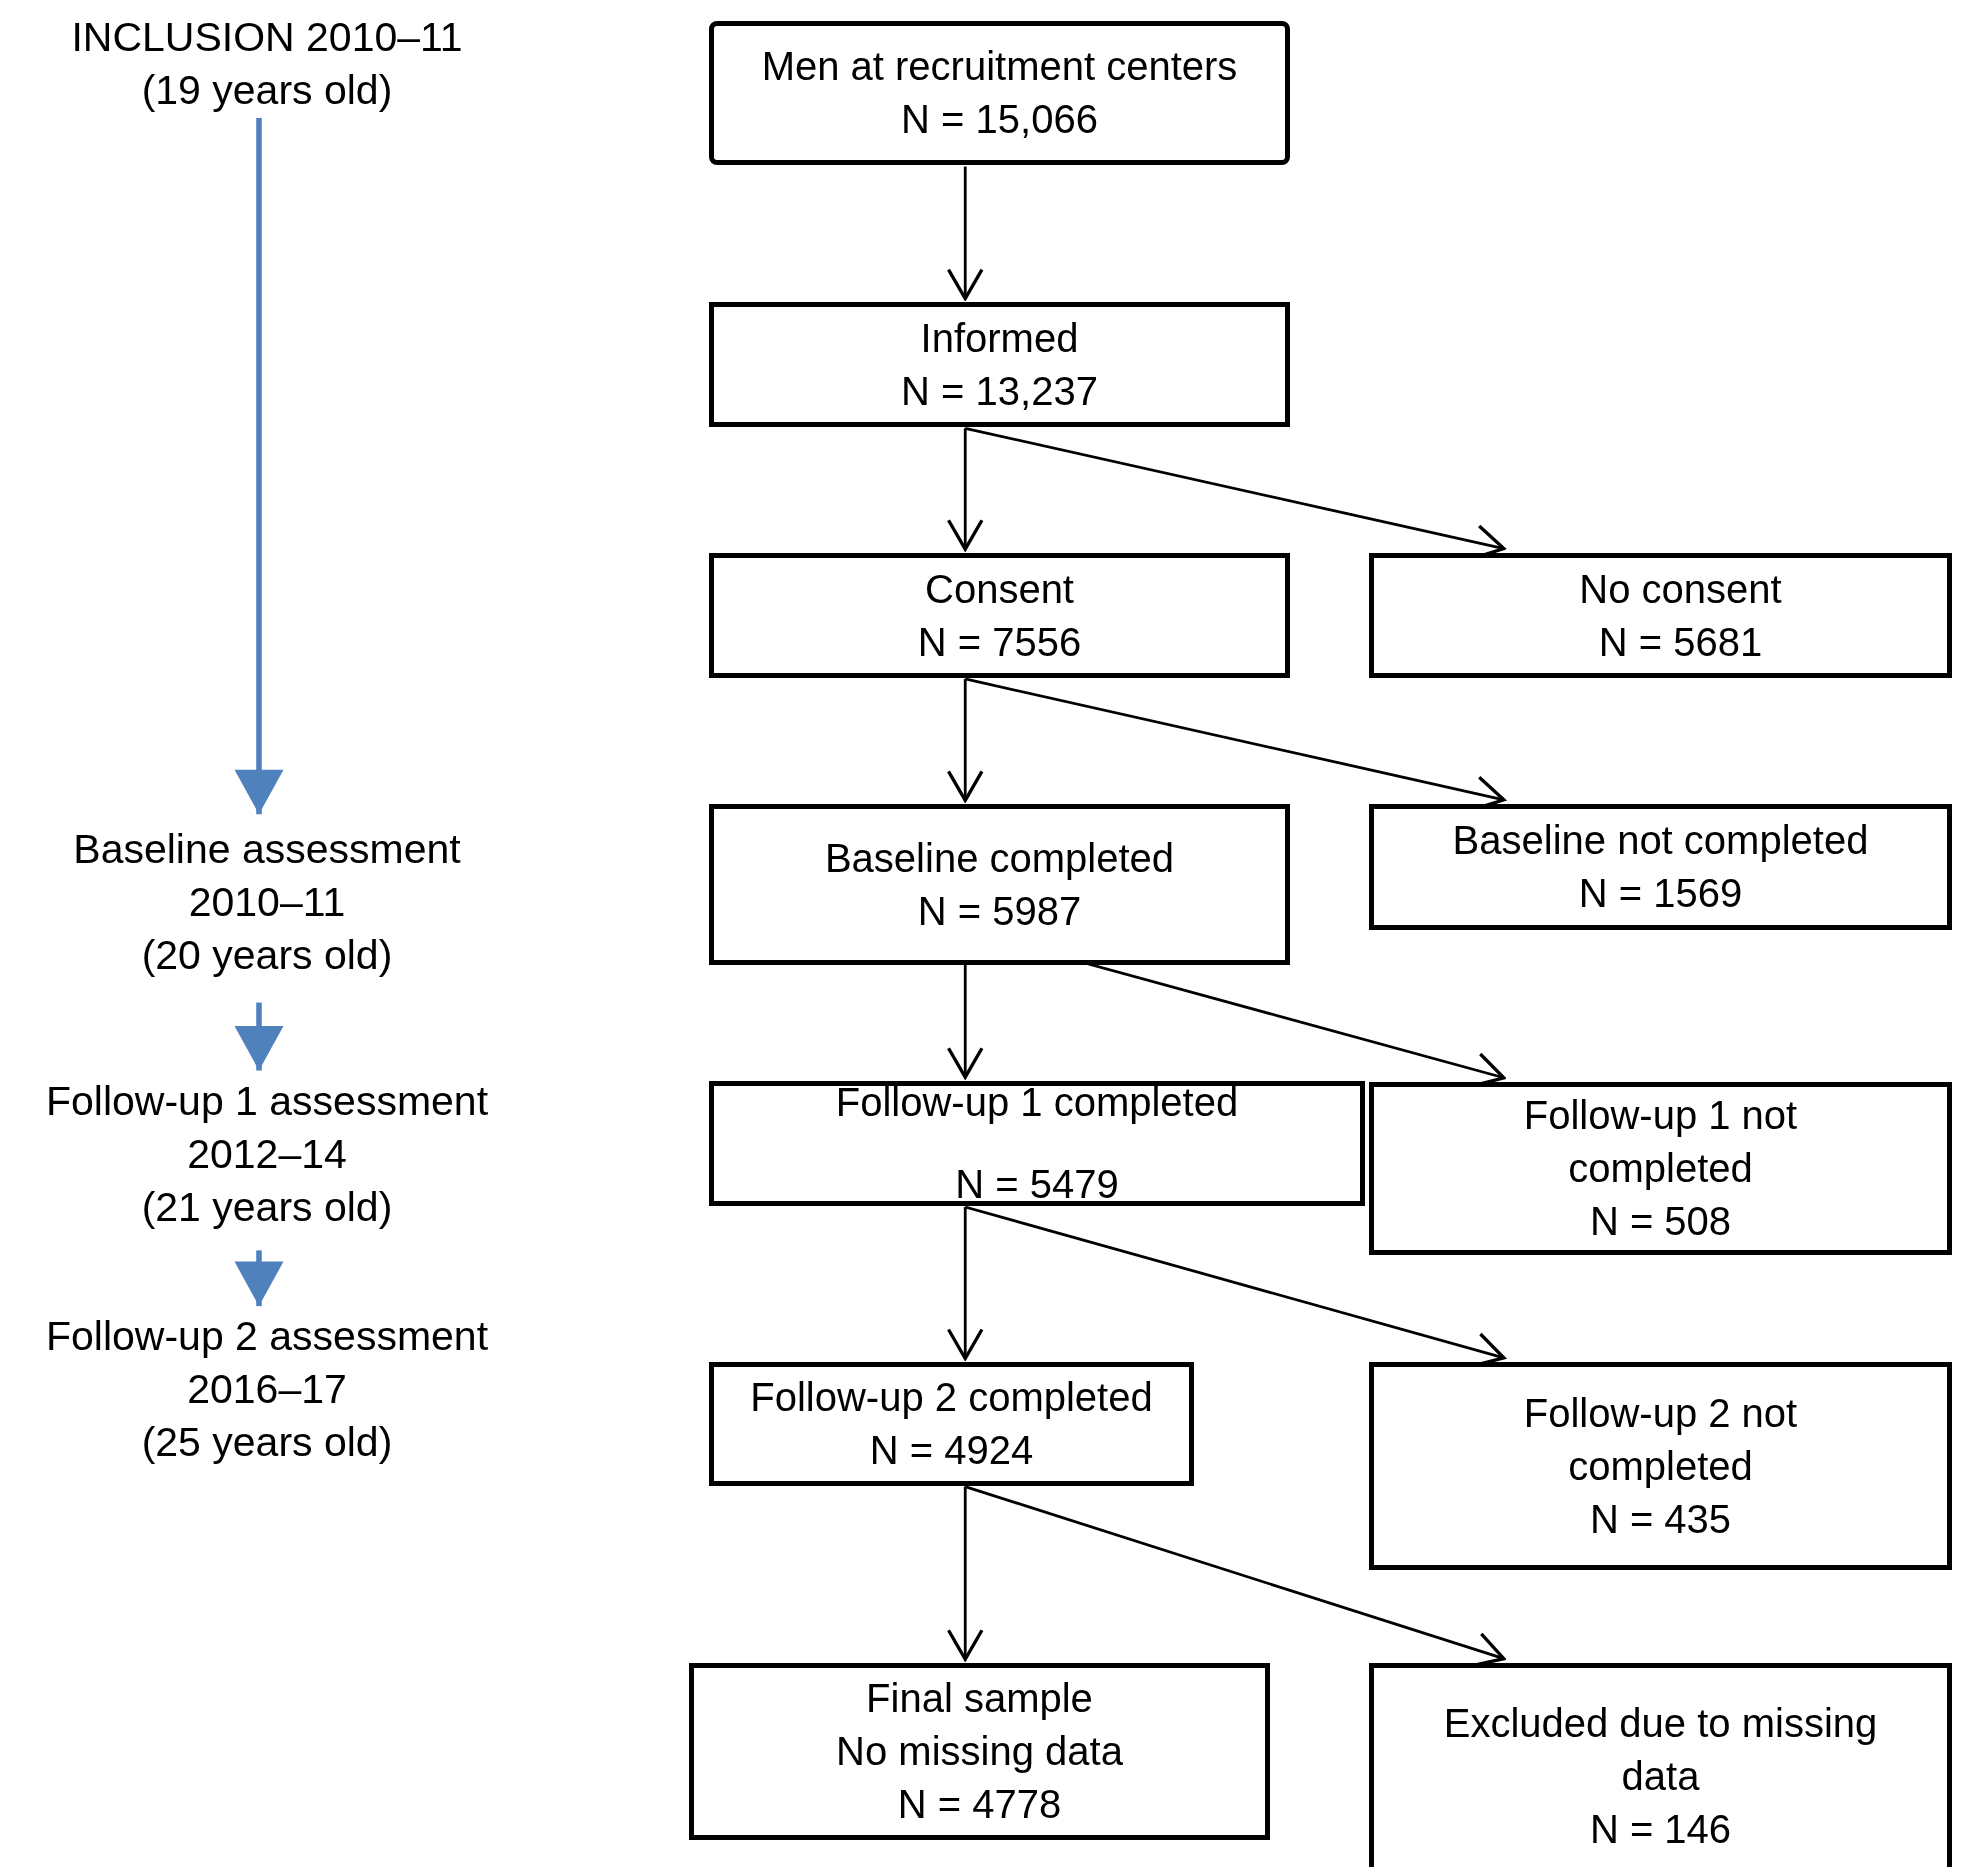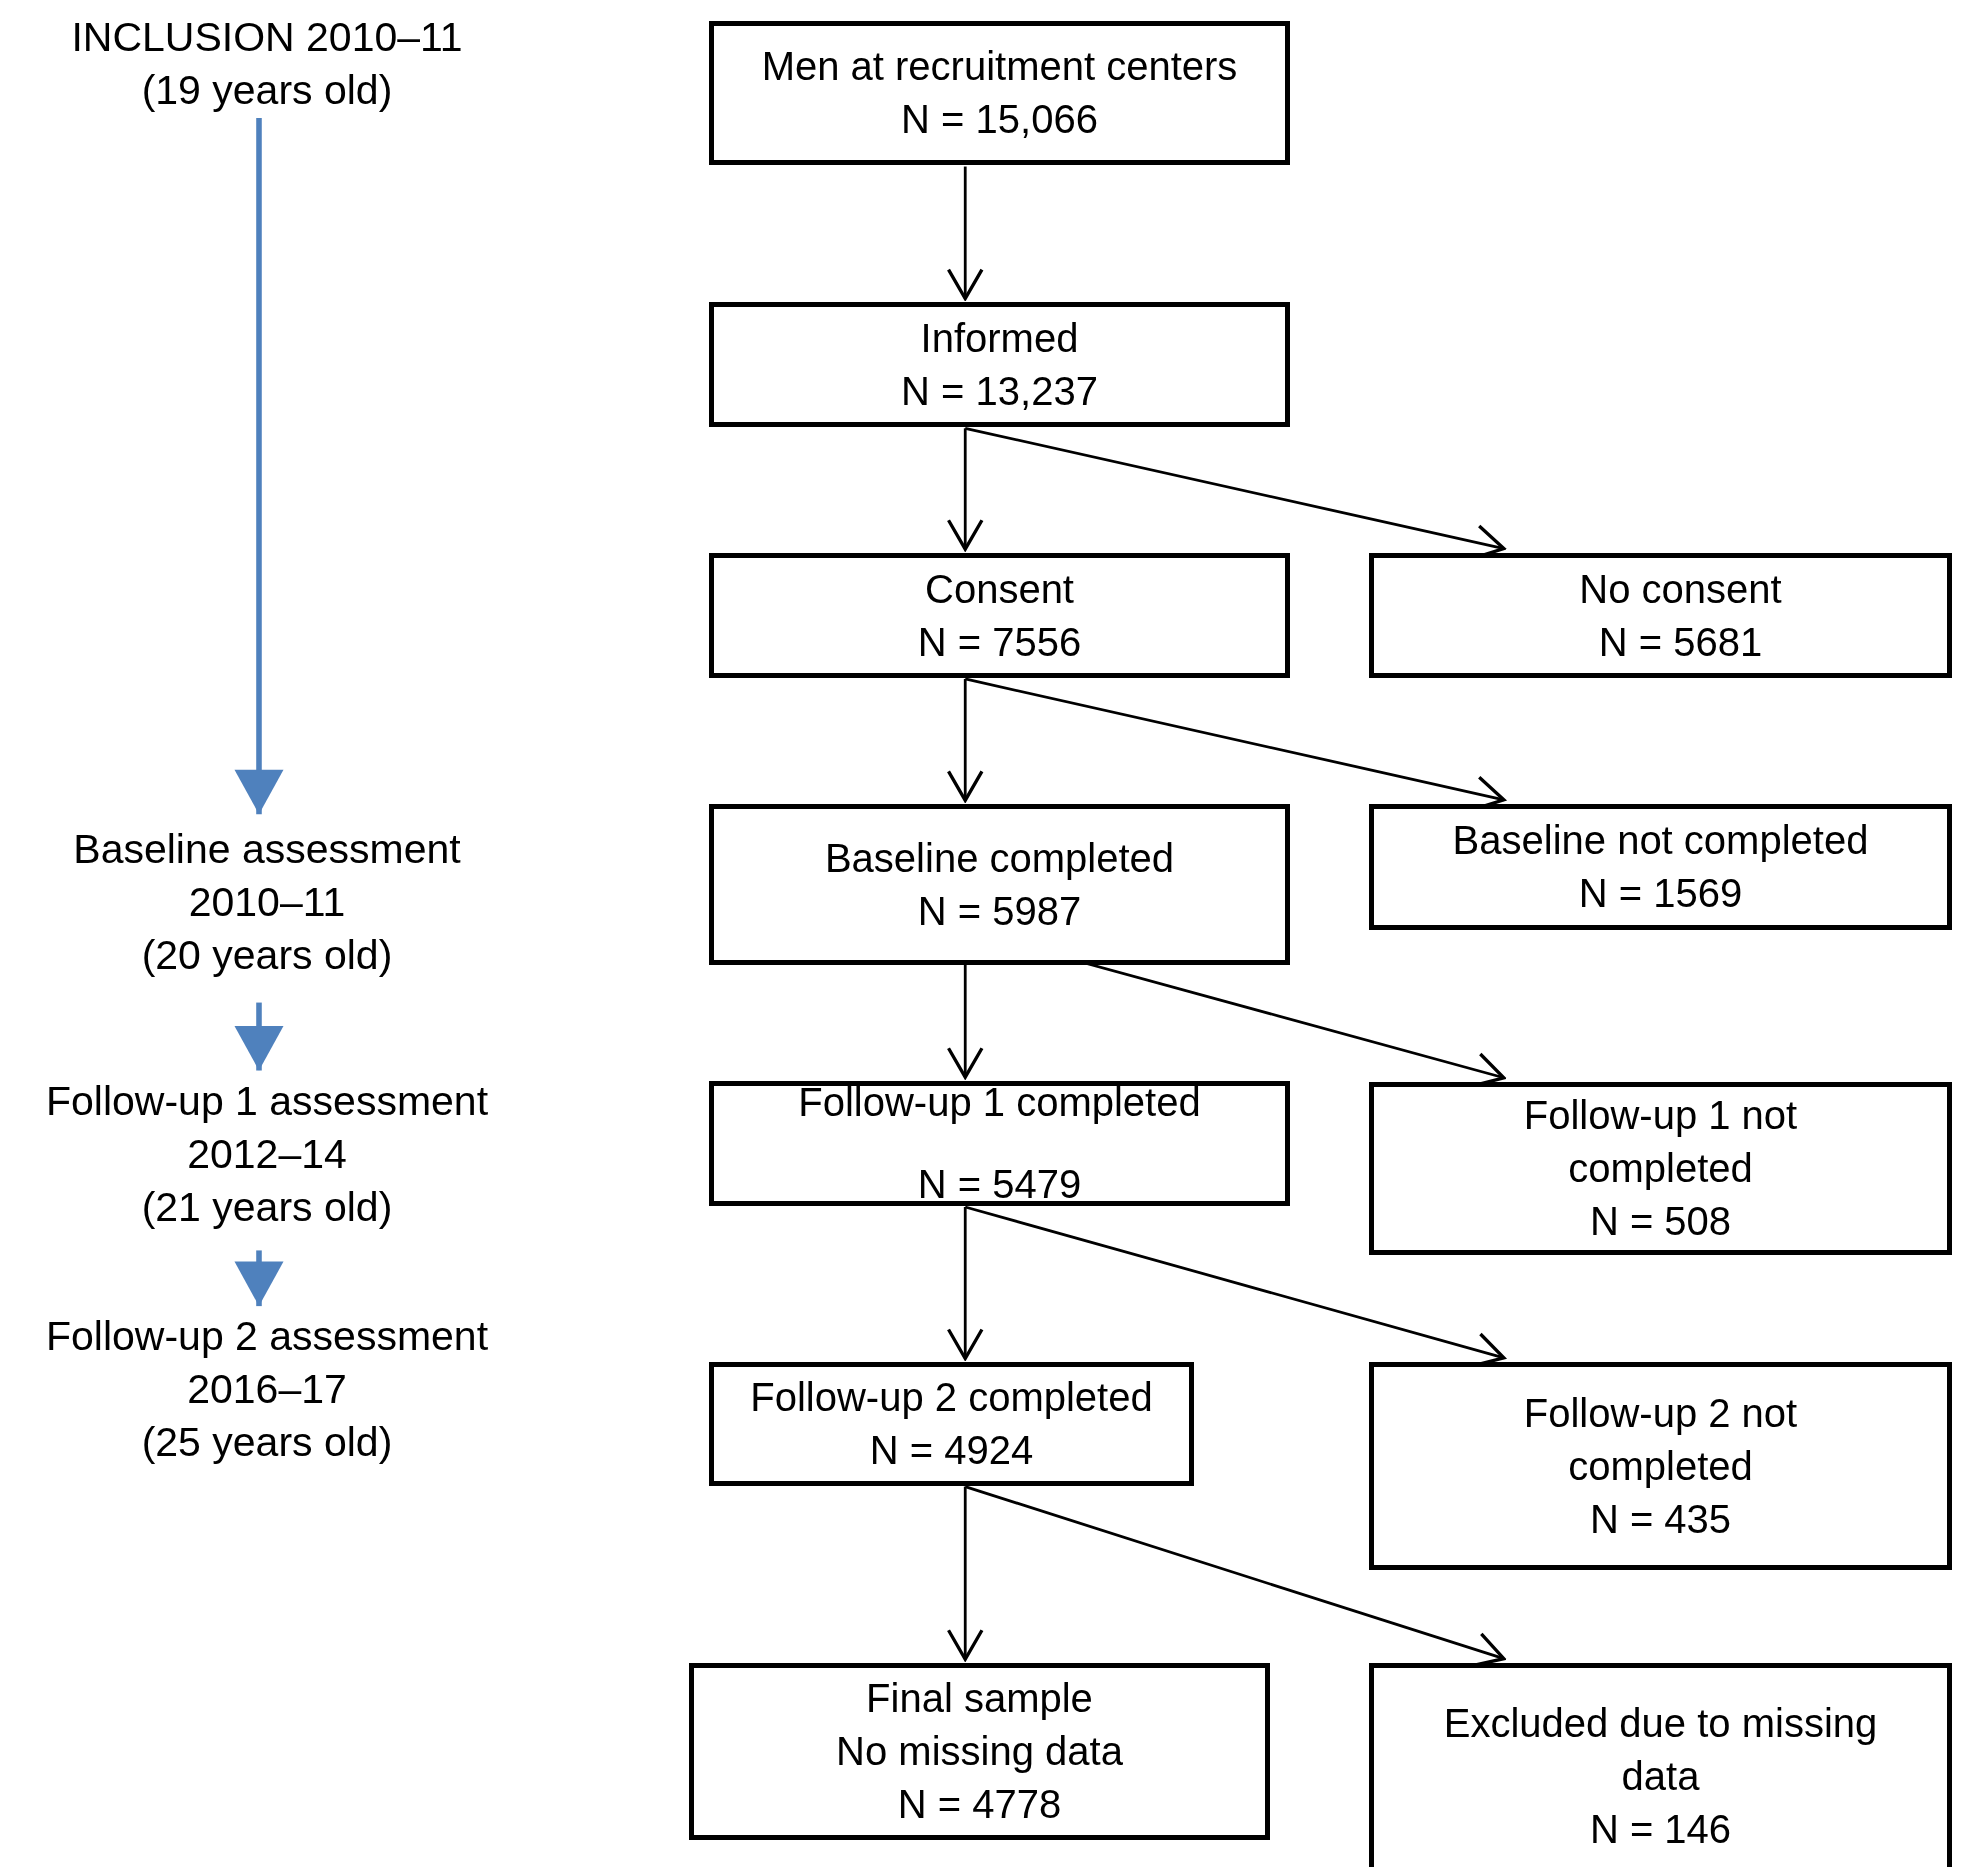--- a/index.html
+++ b/index.html
@@ -90,37 +90,37 @@
       <span class="line">Follow-up 1 assessment</span>
       <span class="line">2012–14</span>
       <span class="line">(21 years old)</span>
     </div>
   <div class="tlabel" style="top:1310px;">
       <span class="line">Follow-up 2 assessment</span>
       <span class="line">2016–17</span>
       <span class="line">(25 years old)</span>
     </div>
 
-  <div class="fbox" style="left:709px; top:21px;   width:581px; height:144px;">
+  <div class="fbox" style="left:709px; top:21px;   width:581px; height:144px;border-radius:8px;">
       <span class="line">Men at recruitment centers</span>
       <span class="line">N = 15,066</span>
     </div>
   <div class="fbox" style="left:709px; top:302px;  width:581px; height:125px;">
       <span class="line">Informed</span>
       <span class="line">N = 13,237</span>
     </div>
   <div class="fbox" style="left:709px; top:553px;  width:581px; height:125px;">
       <span class="line">Consent</span>
       <span class="line">N = 7556</span>
     </div>
   <div class="fbox" style="left:709px; top:804px; width:581px; height:161px;">
       <span class="line">Baseline completed</span>
       <span class="line">N = 5987</span>
     </div>
-  <div class="fbox" style="left:709px; top:1081px; width:581px; height:125px;gap:29px;">
+  <div class="fbox" style="left:709px; top:1081px; width:656px; height:125px;gap:29px;">
       <span class="line">Follow-up 1 completed</span>
       <span class="line">N = 5479</span>
     </div>
   <div class="fbox" style="left:709px; top:1362px; width:485px; height:124px;">
       <span class="line">Follow-up 2 completed</span>
       <span class="line">N = 4924</span>
     </div>
   <div class="fbox" style="left:689px; top:1663px; width:581px; height:177px;">
       <span class="line">Final sample</span>
       <span class="line">No missing data</span>

